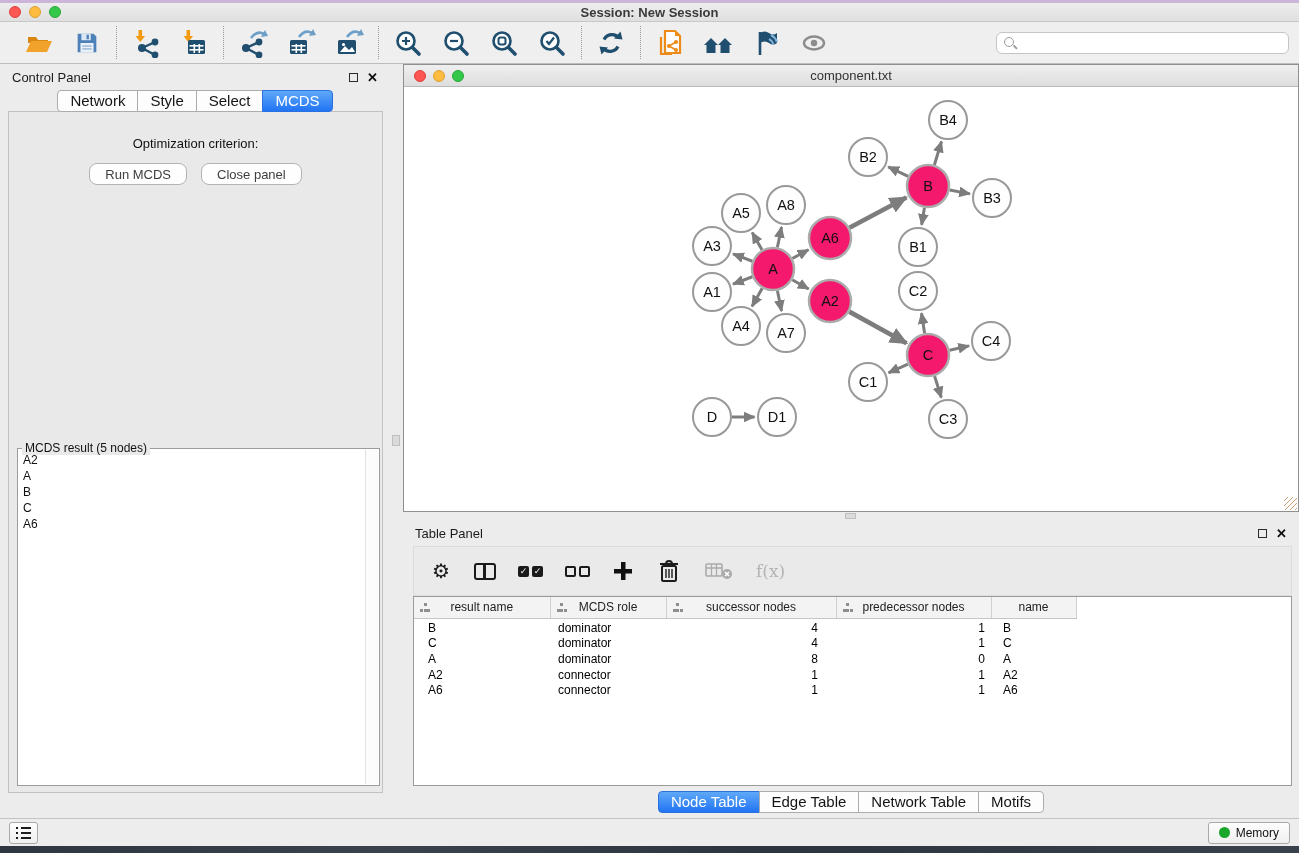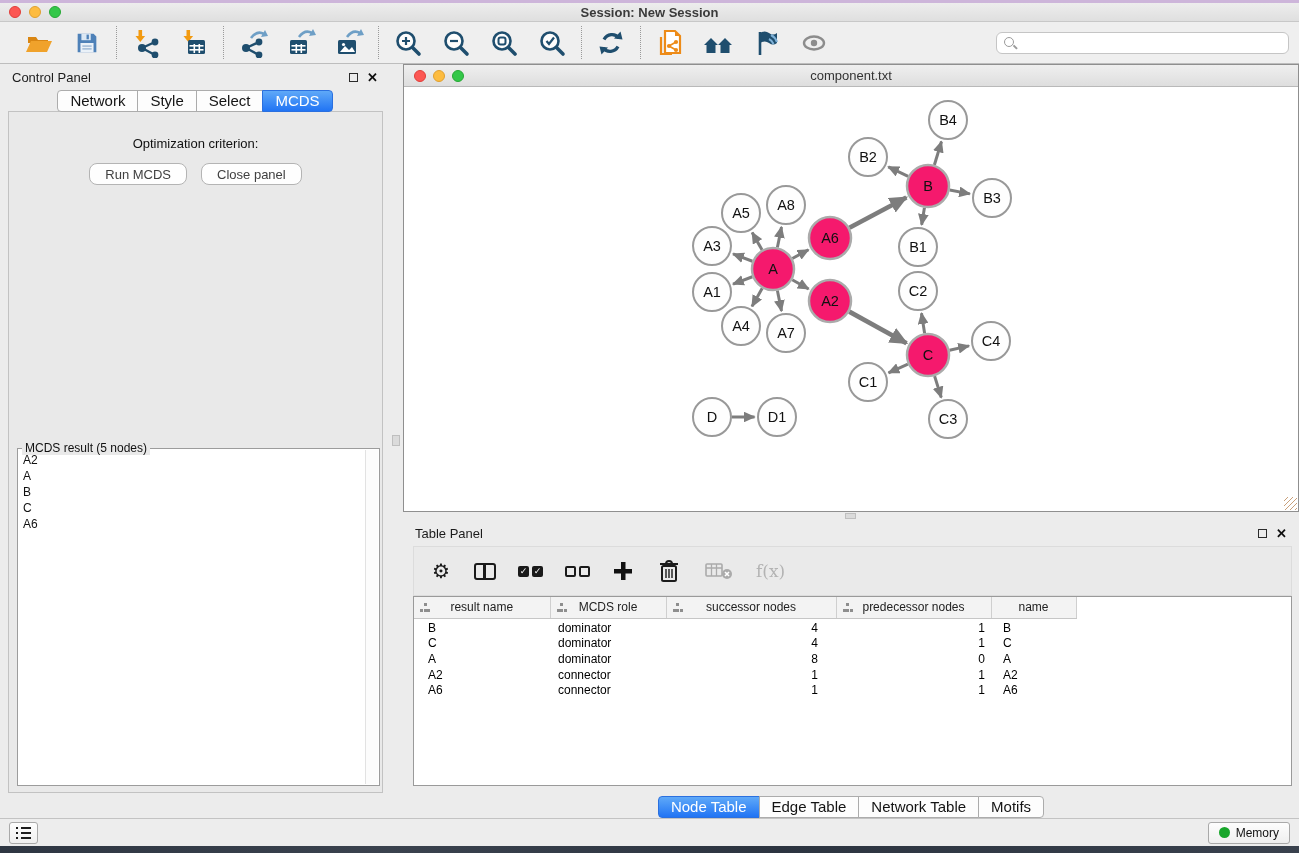--- a/index.html
+++ b/index.html
@@ -91,21 +91,21 @@
   th{height:21px;background:#F3F3F3;border-right:1px solid #CFCFCF;border-bottom:1px solid #C6C6C6;font-weight:normal;font-size:12px;color:#222;position:relative;text-align:center;white-space:nowrap;overflow:hidden}
   th.hfill{background:#fff;border:none}
   .sort-ic{position:absolute;left:6px;top:6px;width:10px;height:9px;background-image:linear-gradient(#8E8E8E,#8E8E8E),linear-gradient(#8E8E8E,#8E8E8E),linear-gradient(#8E8E8E,#8E8E8E),linear-gradient(#8E8E8E,#8E8E8E);background-size:3px 3px;background-position:3.5px 0,0 6px,3.5px 6px,7px 6px;background-repeat:no-repeat}
   td{height:15.7px;line-height:15.7px;font-size:12px;color:#000;white-space:nowrap;overflow:hidden;padding:0}
   td.c0{padding-left:14px}
   td.c1{padding-left:8px}
   td.c4{padding-left:12px}
   td.c2{text-align:right;padding-right:18px}
   td.c3{text-align:right;padding-right:6px}
   tbody tr:first-child td{padding-top:2px}
-  .bottom-tabs{height:32px;align-items:flex-end}
+  .bottom-tabs{height:32px;align-items:center}
 
   
   .statusbar{height:28px;border-top:1px solid #C3C3C3;background:#EDEDED;display:flex;align-items:center;padding:0 9px}
   .sb-btn{height:22px;border:1px solid #A9A9A9;border-radius:3px;background:linear-gradient(#FDFDFD,#EFEFEF);display:flex;align-items:center;justify-content:center;gap:6px;padding:0 6px;font-size:12px;color:#111}
   .list-glyph{width:15px;height:12px;background-image:repeating-linear-gradient(#1C1C1C 0 2px,transparent 2px 5px),repeating-linear-gradient(#1C1C1C 0 2px,transparent 2px 5px);background-size:2px 12px,10px 12px;background-position:0 0,5px 0;background-repeat:no-repeat}
   .mem-btn{margin-left:auto;padding:0 10px}
   .green-dot{width:11px;height:11px;border-radius:50%;background:#18A62B}
 </style>
 </head>
 <body>

